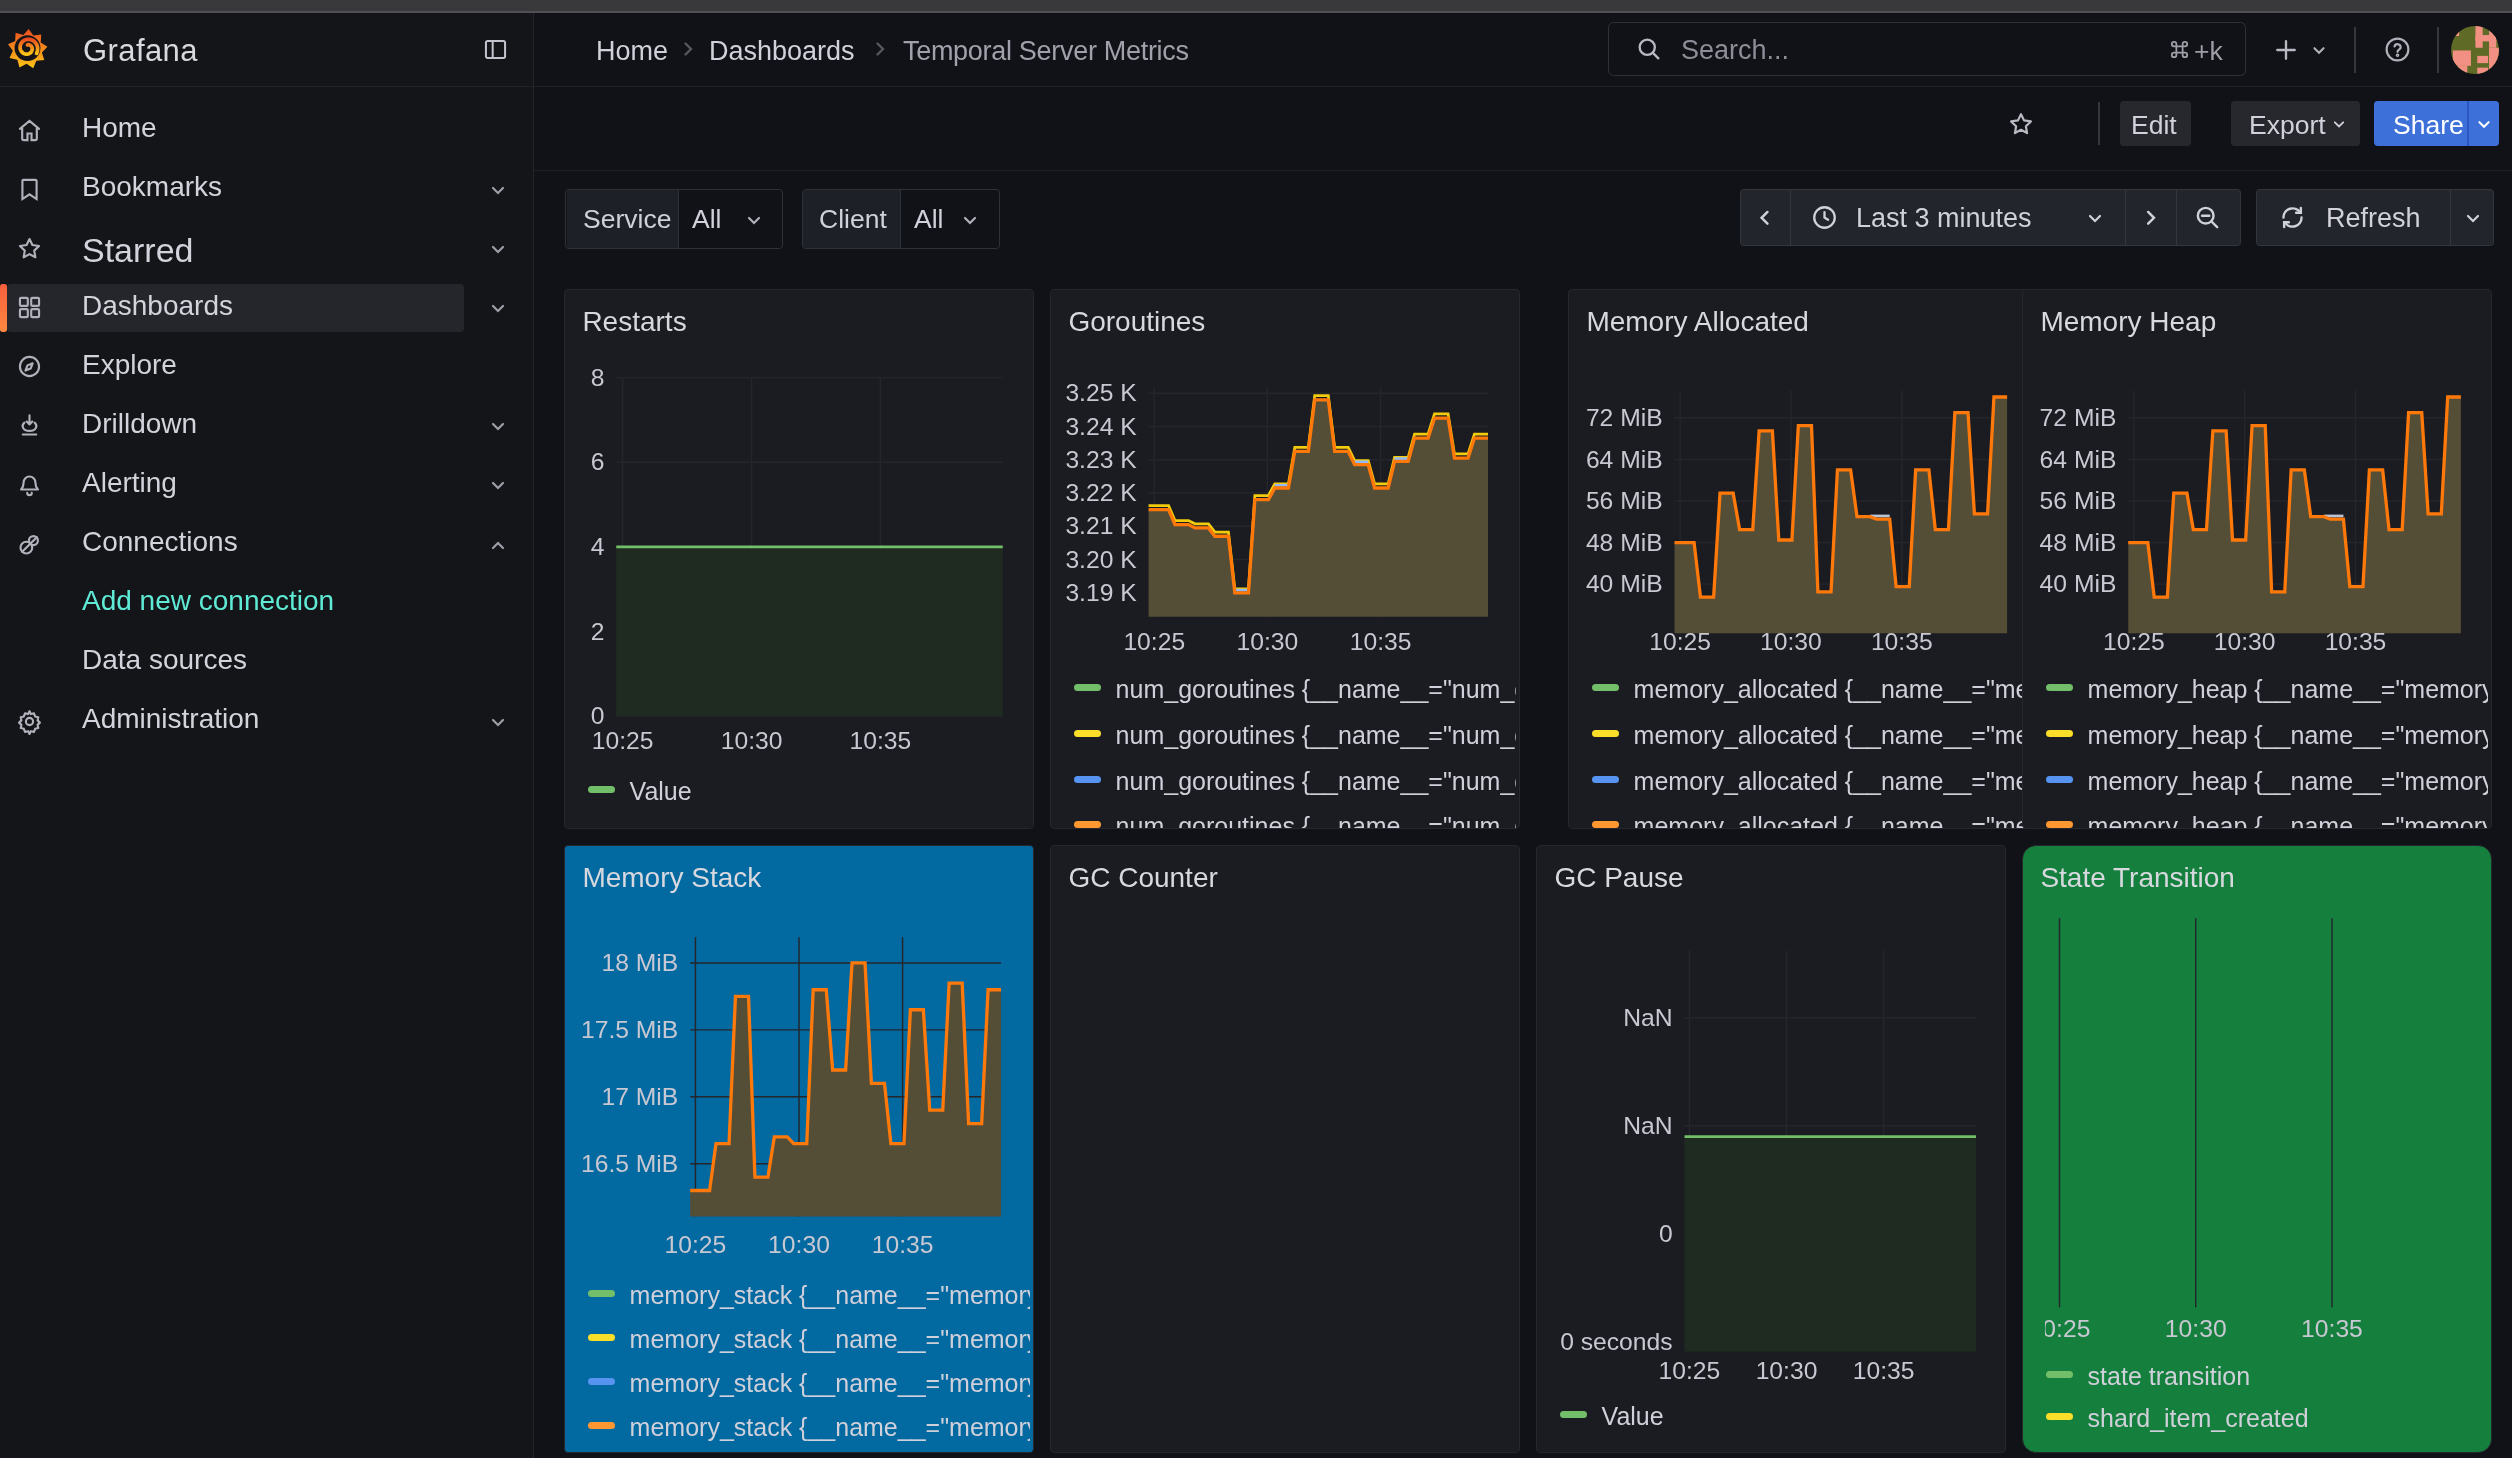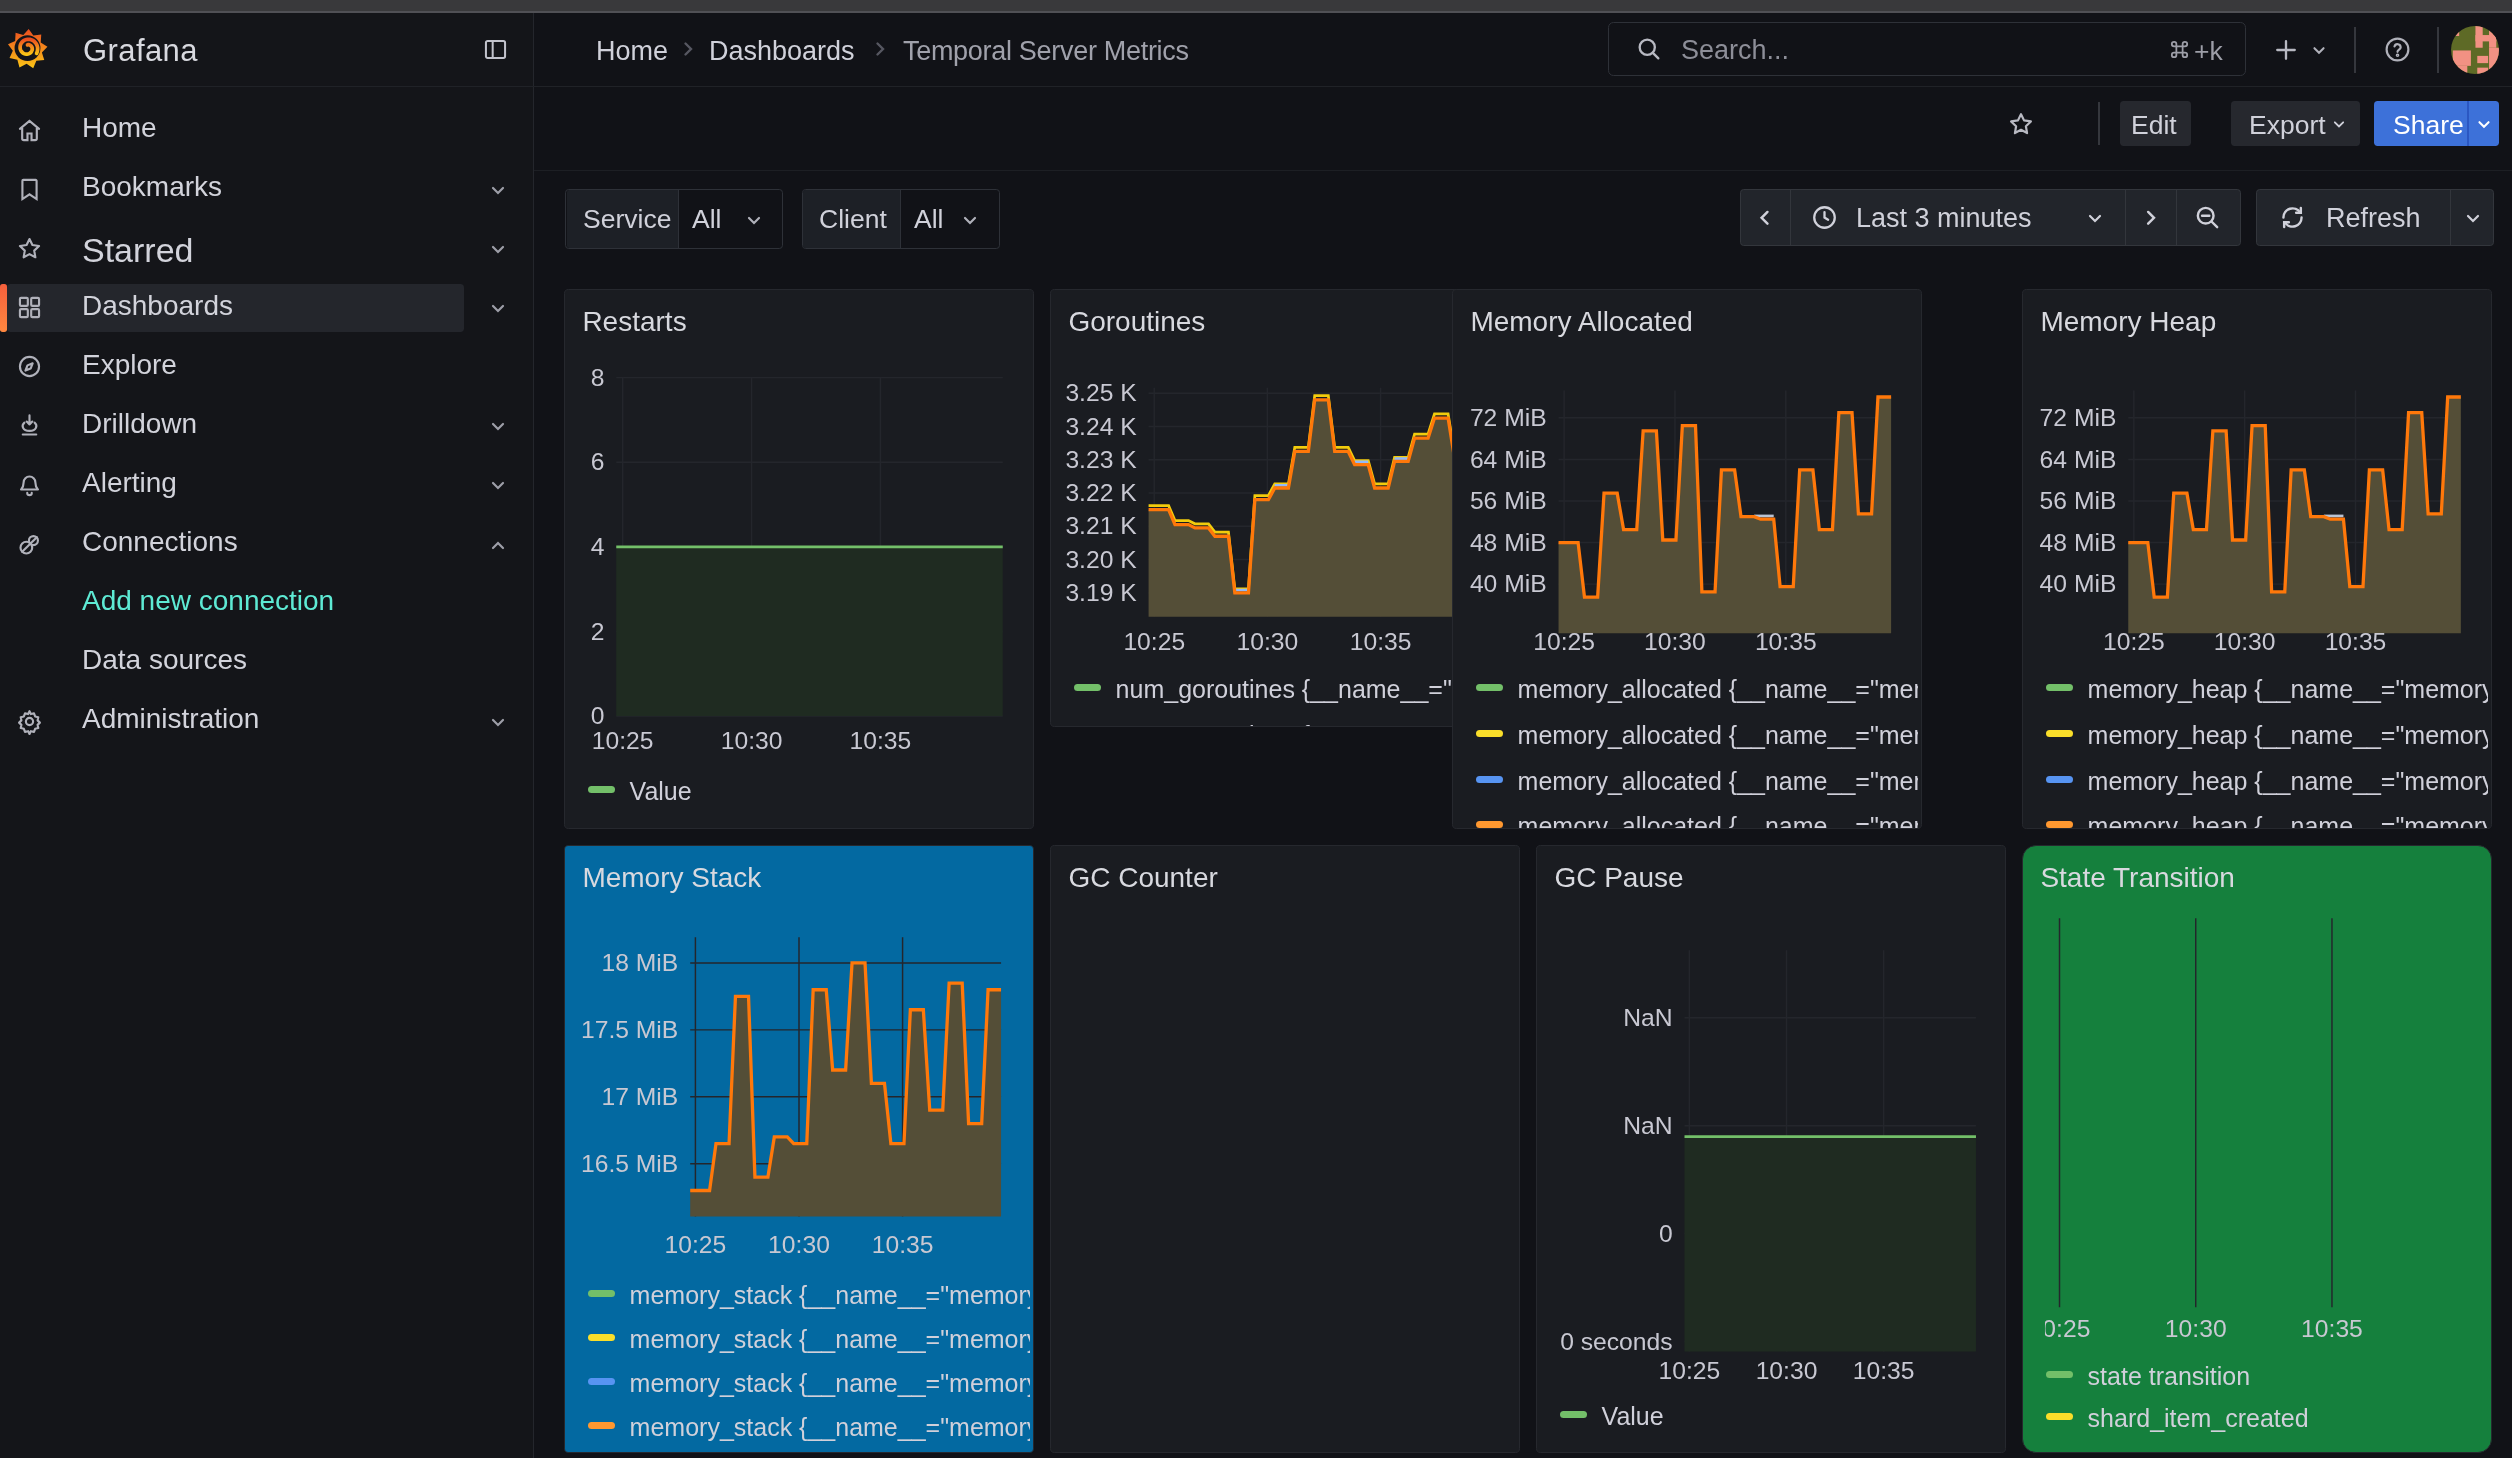--- a/index.html
+++ b/index.html
@@ -232,21 +232,21 @@
       <text x="44.0" y="198.6" text-anchor="end" font-size="27" fill="#c8c8d2">6</text>
       <text x="44.0" y="291.2" text-anchor="end" font-size="27" fill="#c8c8d2">4</text>
       <text x="44.0" y="383.8" text-anchor="end" font-size="27" fill="#c8c8d2">2</text>
       <text x="44.0" y="476.4" text-anchor="end" font-size="27" fill="#c8c8d2">0</text>
       <text x="64.0" y="503.0" text-anchor="middle" font-size="27" fill="#c8c8d2">10:25</text>
       <text x="205.1" y="503.0" text-anchor="middle" font-size="27" fill="#c8c8d2">10:30</text>
       <text x="346.1" y="503.0" text-anchor="middle" font-size="27" fill="#c8c8d2">10:35</text>
     </svg>
     <div style="position:absolute;left:23px;top:480px;width:442px;height:42px;overflow:hidden;white-space:nowrap"><span style="display:inline-block;width:27px;height:7.3px;border-radius:3.7px;background:#73bf69;vertical-align:middle;margin-top:-3.7px"></span><span style="display:inline-block;margin-left:14.6px;font-size:25px;color:#d0d0da;vertical-align:middle;line-height:42px">Value</span></div>
   </div>
-<div style="position:absolute;left:1050px;top:289px;width:470px;height:438px;background:#1a1c21;border:1.4px solid #26282e;border-radius:4.6px;box-sizing:border-box;overflow:hidden">
+<div style="position:absolute;left:1050px;top:289px;width:470px;height:540px;background:#1a1c21;border:1.4px solid #26282e;border-radius:4.6px;box-sizing:border-box;overflow:hidden">
     <div style="position:absolute;left:17.4px;top:15.5px;font-size:28px;font-weight:500;color:#d8d9df;white-space:nowrap">Goroutines</div>
     <svg style="position:absolute;left:-1.4px;top:-1.4px" width="470" height="540" viewBox="0 0 514.0 591.0">
       <line x1="107.7" y1="114.0" x2="479.2" y2="114.0" stroke="#24262c" stroke-width="1.6"></line>
       <line x1="107.7" y1="150.4" x2="479.2" y2="150.4" stroke="#24262c" stroke-width="1.6"></line>
       <line x1="107.7" y1="186.9" x2="479.2" y2="186.9" stroke="#24262c" stroke-width="1.6"></line>
       <line x1="107.7" y1="223.3" x2="479.2" y2="223.3" stroke="#24262c" stroke-width="1.6"></line>
       <line x1="107.7" y1="259.7" x2="479.2" y2="259.7" stroke="#24262c" stroke-width="1.6"></line>
       <line x1="107.7" y1="296.1" x2="479.2" y2="296.1" stroke="#24262c" stroke-width="1.6"></line>
       <line x1="107.7" y1="332.6" x2="479.2" y2="332.6" stroke="#24262c" stroke-width="1.6"></line>
       <line x1="113.9" y1="108.0" x2="113.9" y2="358.6" stroke="#24262c" stroke-width="1.6"></line>
@@ -268,21 +268,21 @@
       <text x="94.7" y="341.6" text-anchor="end" font-size="27" fill="#c8c8d2">3.19 K</text>
       <text x="113.9" y="395.0" text-anchor="middle" font-size="27" fill="#c8c8d2">10:25</text>
       <text x="237.7" y="395.0" text-anchor="middle" font-size="27" fill="#c8c8d2">10:30</text>
       <text x="361.6" y="395.0" text-anchor="middle" font-size="27" fill="#c8c8d2">10:35</text>
     </svg>
     <div style="position:absolute;left:23px;top:378px;width:442px;height:42px;overflow:hidden;white-space:nowrap"><span style="display:inline-block;width:27px;height:7.3px;border-radius:3.7px;background:#73bf69;vertical-align:middle;margin-top:-3.7px"></span><span style="display:inline-block;margin-left:14.6px;font-size:25px;color:#d0d0da;vertical-align:middle;line-height:42px">num_goroutines {__name__="num_gorout</span></div>
     <div style="position:absolute;left:23px;top:424px;width:442px;height:42px;overflow:hidden;white-space:nowrap"><span style="display:inline-block;width:27px;height:7.3px;border-radius:3.7px;background:#fade2a;vertical-align:middle;margin-top:-3.7px"></span><span style="display:inline-block;margin-left:14.6px;font-size:25px;color:#d0d0da;vertical-align:middle;line-height:42px">num_goroutines {__name__="num_gorout</span></div>
     <div style="position:absolute;left:23px;top:470px;width:442px;height:42px;overflow:hidden;white-space:nowrap"><span style="display:inline-block;width:27px;height:7.3px;border-radius:3.7px;background:#5794f2;vertical-align:middle;margin-top:-3.7px"></span><span style="display:inline-block;margin-left:14.6px;font-size:25px;color:#d0d0da;vertical-align:middle;line-height:42px">num_goroutines {__name__="num_gorout</span></div>
     <div style="position:absolute;left:23px;top:515px;width:442px;height:42px;overflow:hidden;white-space:nowrap"><span style="display:inline-block;width:27px;height:7.3px;border-radius:3.7px;background:#ff9830;vertical-align:middle;margin-top:-3.7px"></span><span style="display:inline-block;margin-left:14.6px;font-size:25px;color:#d0d0da;vertical-align:middle;line-height:42px">num_goroutines {__name__="num_gorout</span></div>
   </div>
-<div style="position:absolute;left:1452px;top:289px;width:470px;height:540px;background:#1a1c21;border:1.4px solid #26282e;border-radius:4.6px;box-sizing:border-box;overflow:hidden">
+<div style="position:absolute;left:1568px;top:289px;width:470px;height:540px;background:#1a1c21;border:1.4px solid #26282e;border-radius:4.6px;box-sizing:border-box;overflow:hidden">
     <div style="position:absolute;left:17.4px;top:15.5px;font-size:28px;font-weight:500;color:#d8d9df;white-space:nowrap">Memory Allocated</div>
     <svg style="position:absolute;left:-1.4px;top:-1.4px" width="470" height="540" viewBox="0 0 514.0 591.0">
       <line x1="116.4" y1="141.0" x2="480.4" y2="141.0" stroke="#24262c" stroke-width="1.6"></line>
       <line x1="116.4" y1="186.5" x2="480.4" y2="186.5" stroke="#24262c" stroke-width="1.6"></line>
       <line x1="116.4" y1="232.0" x2="480.4" y2="232.0" stroke="#24262c" stroke-width="1.6"></line>
       <line x1="116.4" y1="277.5" x2="480.4" y2="277.5" stroke="#24262c" stroke-width="1.6"></line>
       <line x1="116.4" y1="323.0" x2="480.4" y2="323.0" stroke="#24262c" stroke-width="1.6"></line>
       <line x1="122.5" y1="111.0" x2="122.5" y2="376.8" stroke="#24262c" stroke-width="1.6"></line>
       <line x1="243.8" y1="111.0" x2="243.8" y2="376.8" stroke="#24262c" stroke-width="1.6"></line>
       <line x1="365.1" y1="111.0" x2="365.1" y2="376.8" stroke="#24262c" stroke-width="1.6"></line>

